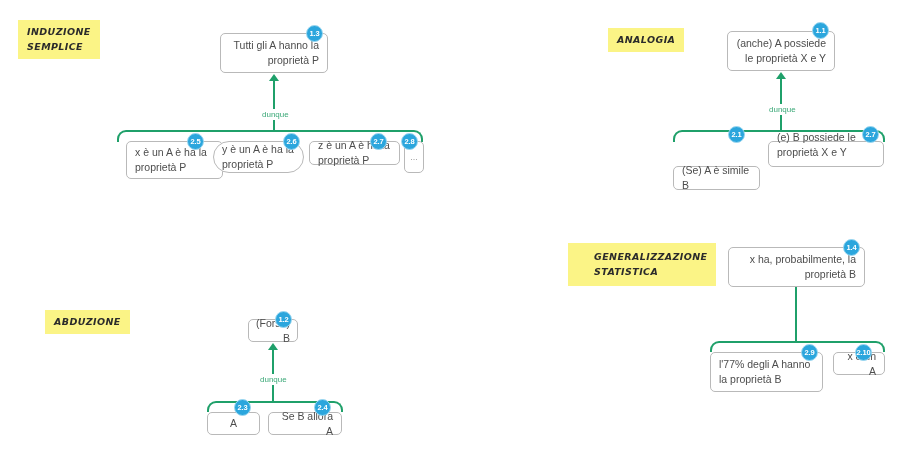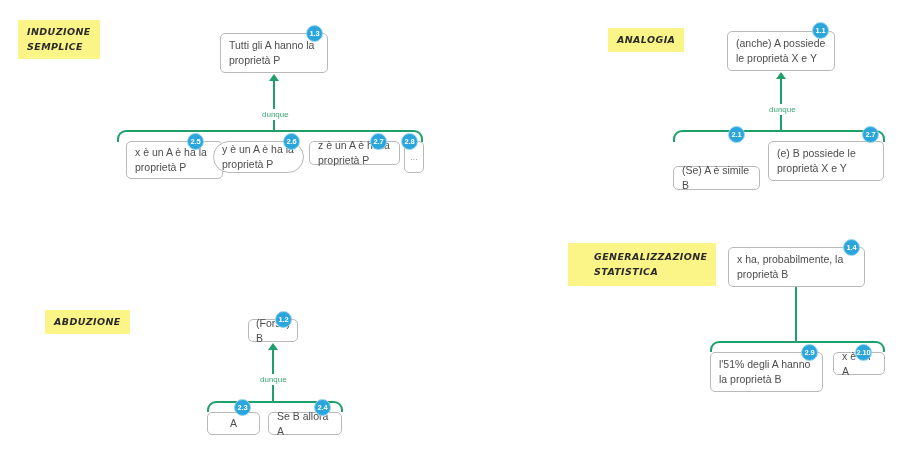--- a/index.html
+++ b/index.html
@@ -48,21 +48,21 @@
     border: 1px solid #b9b9b9;
     border-radius: 5px;
     font-size: 10.5px;
     line-height: 15px;
     color: #4d4d4d;
     padding: 6px 8px;
     display: flex;
     align-items: center;
     z-index: 3;
   }
-  .node.center { justify-content: center; text-align: left; }
+  .node.center { justify-content: center; text-align: right; }
   .node.left   { justify-content: flex-start; text-align: left; }
   .node.dots {
     color: #9a9a9a;
     font-size: 9px;
     padding: 6px 4px;
     justify-content: center;
   }
 
   
   .badge {
@@ -171,21 +171,21 @@
   <div class="conn-stem" style="left:779.5px; top:78px; height:52px;"></div>
   <div class="conn-label" style="left:765px; top:104px;">dunque</div>
 
   <div class="bracket" style="left:673px; top:130px; width:212px; height:12px;"></div>
 
   <div class="node left" style="left:673px; top:141px; width:87px; height:24px;margin-top:25px;">
     <span>(Se) A è simile B</span>
   </div>
   <div class="badge" style="left:728px; top:126px;">2.1</div>
 
-  <div class="node left" style="left:768px; top:141px; width:116px; height:40px;">
+  <div class="node left" style="left:768px; top:141px; width:116px; height:26px;align-items:flex-end;">
     <span>(e) B possiede le proprietà X e Y</span>
   </div>
   <div class="badge" style="left:862px; top:126px;">2.7</div>
 </div>
 
 <div class="section">
 
   <div class="hl-label" style="left:45px; top:310px;">Abduzione</div>
 
   <div class="node center" style="left:248px; top:319px; width:50px; height:23px;">
@@ -218,21 +218,21 @@
   <div class="node center" style="left:728px; top:247px; width:137px; height:40px;">
     <span>x ha, probabilmente, la proprietà B</span>
   </div>
   <div class="badge" style="left:843px; top:239px;">1.4</div>
 
   <div class="conn-stem" style="left:795px; top:287px; height:56px;"></div>
 
   <div class="bracket" style="left:710px; top:341px; width:175px; height:11px;"></div>
 
   <div class="node left" style="left:710px; top:352px; width:113px; height:40px;">
-    <span>l'51% degli A hanno la proprietà B</span>
+    <span>l'77% degli A hanno la proprietà B</span>
   </div>
   <div class="badge" style="left:801px; top:344px;">2.9</div>
 
   <div class="node center" style="left:833px; top:352px; width:52px; height:23px;">
     <span>x è un A</span>
   </div>
   <div class="badge" style="left:855px; top:344px;">2.10</div>
 </div>
 
 </body></html>

